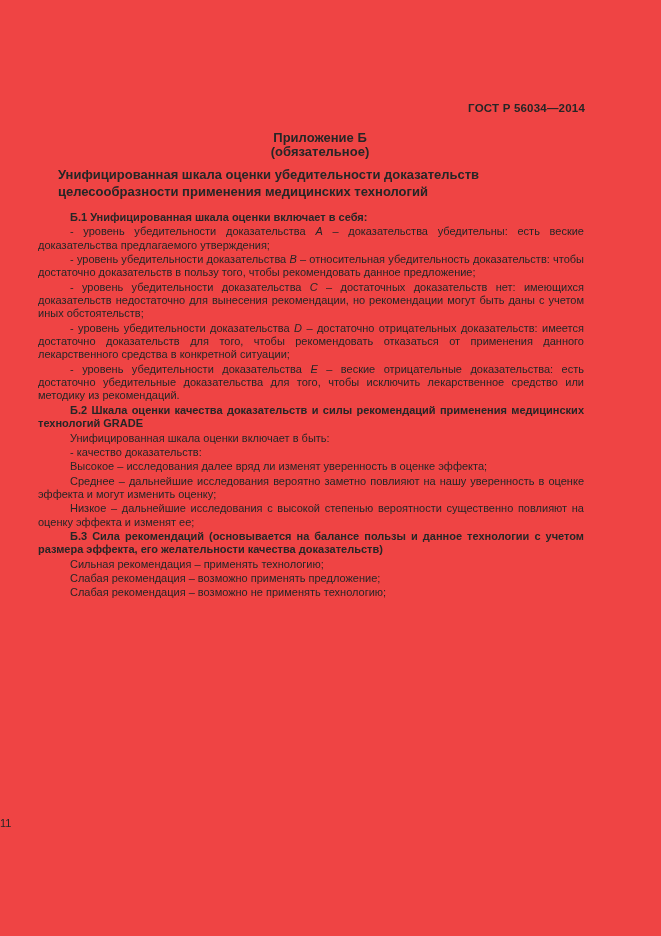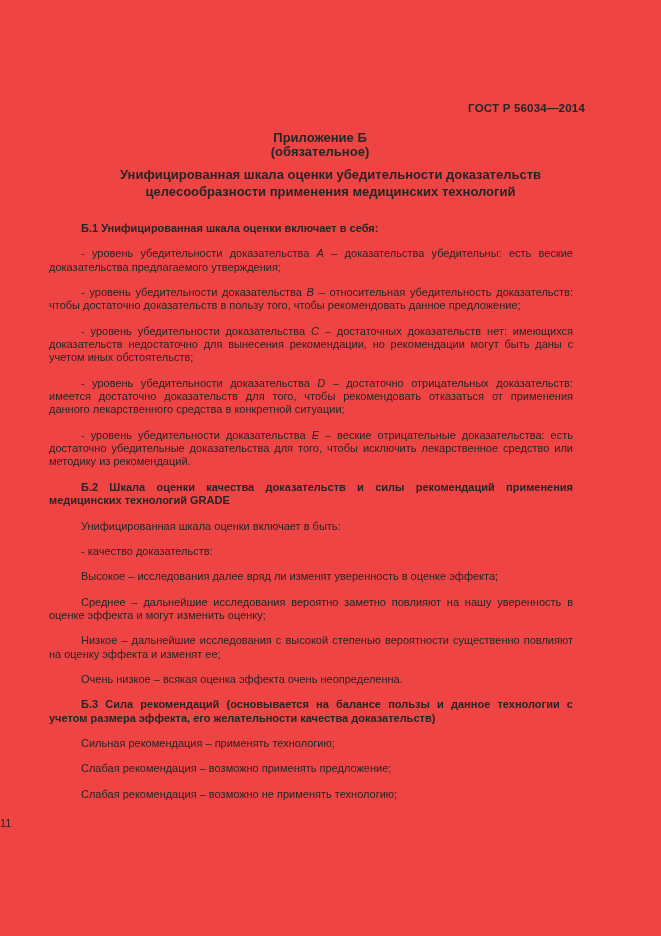--- a/index.html
+++ b/index.html
@@ -40,36 +40,35 @@
   .title-wrap {
     position: absolute;
     top: 167px;
     left: 0;
     width: 661px;
     display: flex;
     justify-content: center;
   }
   .doc-title {
     max-width: 545px;
-    text-align: center;
     font-size: 13px;
     font-weight: 700;
     line-height: 16.5px;
   }
   .body-text {
     position: absolute;
     top: 210px;
     left: 37px;
     width: 548px;
     font-size: 11px;
     line-height: 13.35px;
     text-align: justify;
   }
   .body-text p {
-    margin: 12px;
+    margin: 1px;
     padding: 0;
     text-indent: 32px;
   }
   .body-text p.bold {
     font-weight: 700;
   }
   .body-text .italic {
     font-style: italic;
   }
   .page-number {
@@ -103,21 +102,20 @@
       <p><span>- уровень убедительности доказательства </span><span class="italic">В</span><span> – относительная убедительность доказательств: чтобы достаточно доказательств в пользу того, чтобы рекомендовать данное предложение;</span></p>
       <p><span>- уровень убедительности доказательства </span><span class="italic">С</span><span> – достаточных доказательств нет: имеющихся доказательств недостаточно для вынесения рекомендации, но рекомендации могут быть даны с учетом иных обстоятельств;</span></p>
       <p><span>- уровень убедительности доказательства </span><span class="italic">D</span><span> – достаточно отрицательных доказательств: имеется достаточно доказательств для того, чтобы рекомендовать отказаться от применения данного лекарственного средства в конкретной ситуации;</span></p>
       <p><span>- уровень убедительности доказательства </span><span class="italic">Е</span><span> – веские отрицательные доказательства: есть достаточно убедительные доказательства для того, чтобы исключить лекарственное средство или методику из рекомендаций.</span></p>
       <p class="bold"><span>Б.2 Шкала оценки качества доказательств и силы рекомендаций применения медицинских технологий GRADE</span></p>
       <p><span>Унифицированная шкала оценки включает в быть:</span></p>
       <p><span>- качество доказательств:</span></p>
       <p><span>Высокое – исследования далее вряд ли изменят уверенность в оценке эффекта;</span></p>
       <p><span>Среднее – дальнейшие исследования вероятно заметно повлияют на нашу уверенность в оценке эффекта и могут изменить оценку;</span></p>
       <p><span>Низкое – дальнейшие исследования с высокой степенью вероятности существенно повлияют на оценку эффекта и изменят ее;</span></p>
-      <p><span>Очень низкое – всякая оценка эффекта очень неопределенна.</span></p>
       <p class="bold"><span>Б.3 Сила рекомендаций (основывается на балансе пользы и данное технологии с учетом размера эффекта, его желательности качества доказательств)</span></p>
       <p><span>Сильная рекомендация – применять технологию;</span></p>
       <p><span>Слабая рекомендация – возможно применять предложение;</span></p>
       <p><span>Слабая рекомендация – возможно не применять технологию;</span></p>
     </div>
 
   <div class="page-number">11</div>
 
 </div>
 

